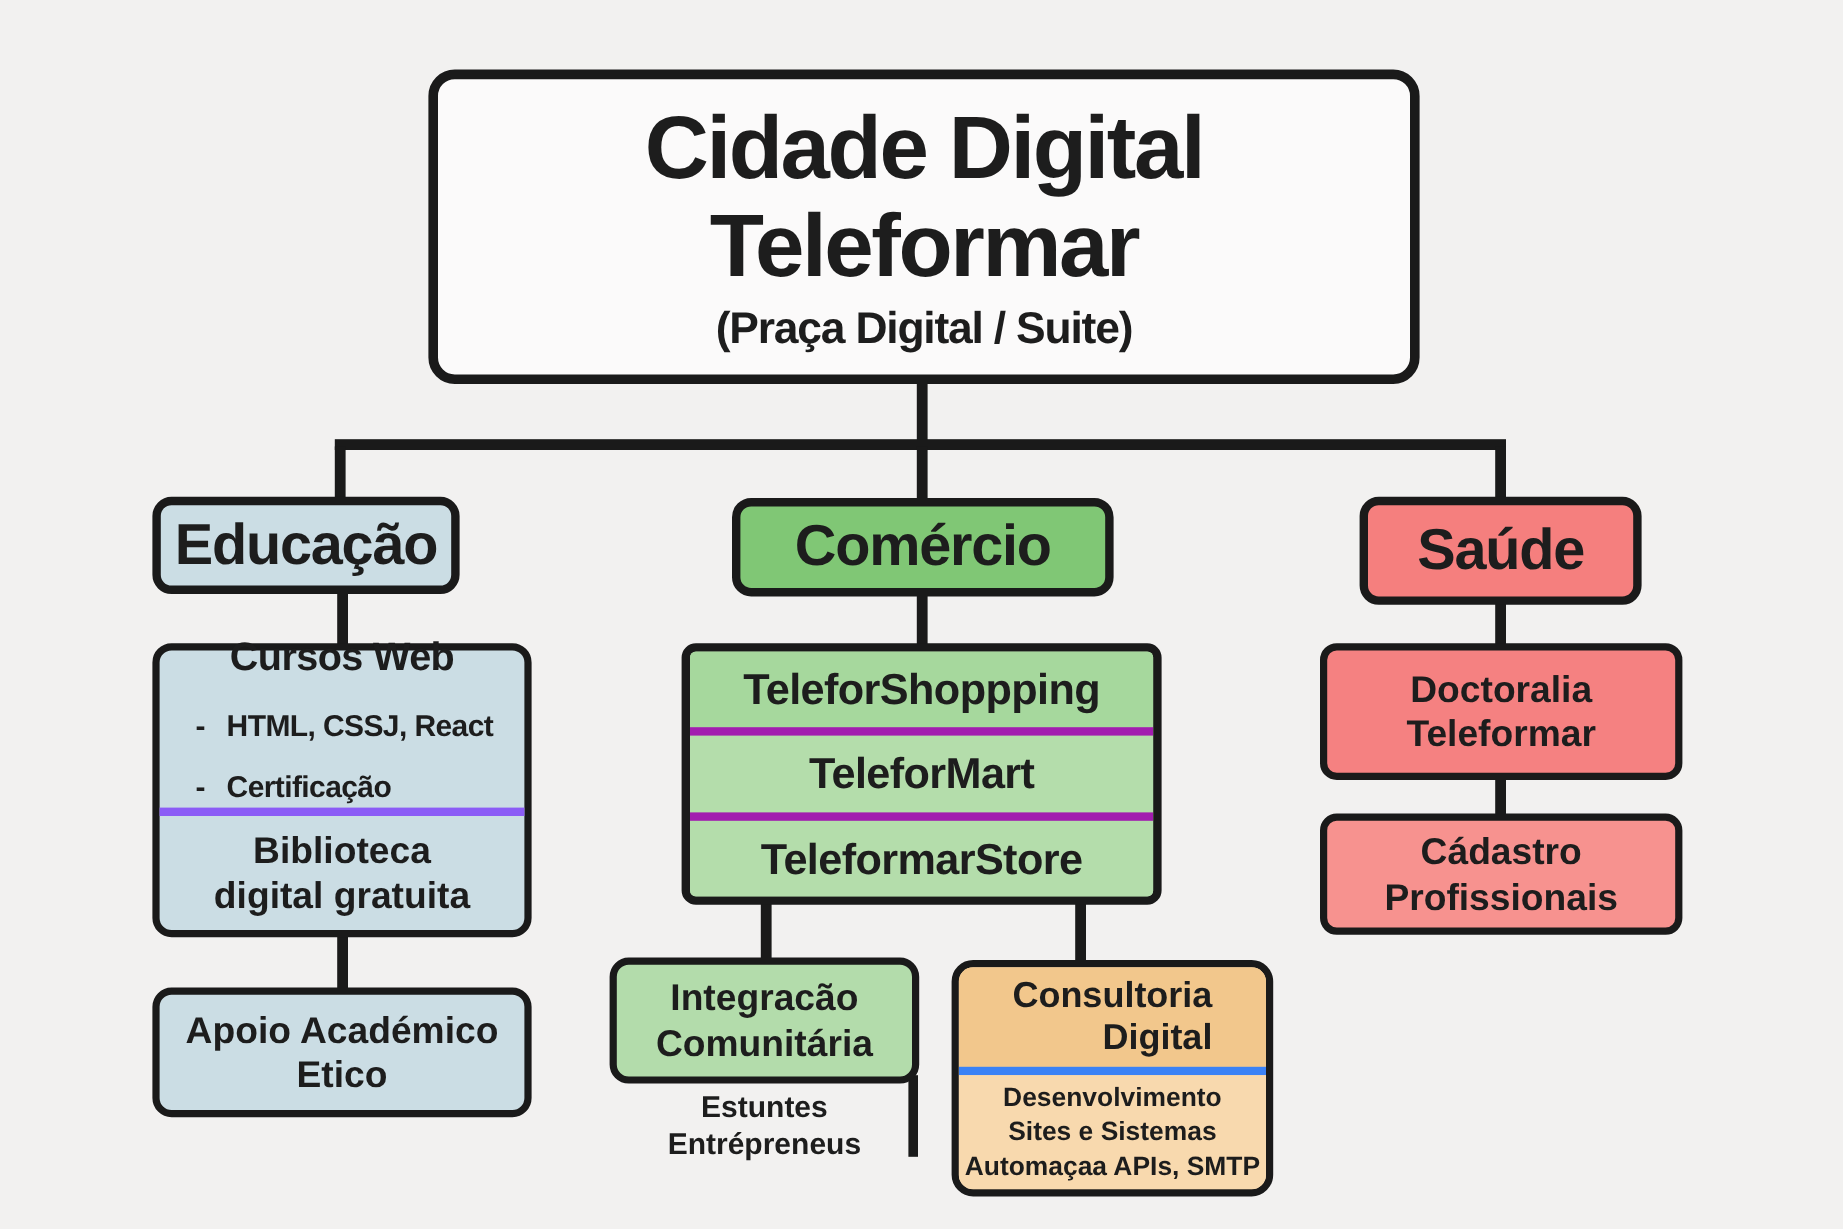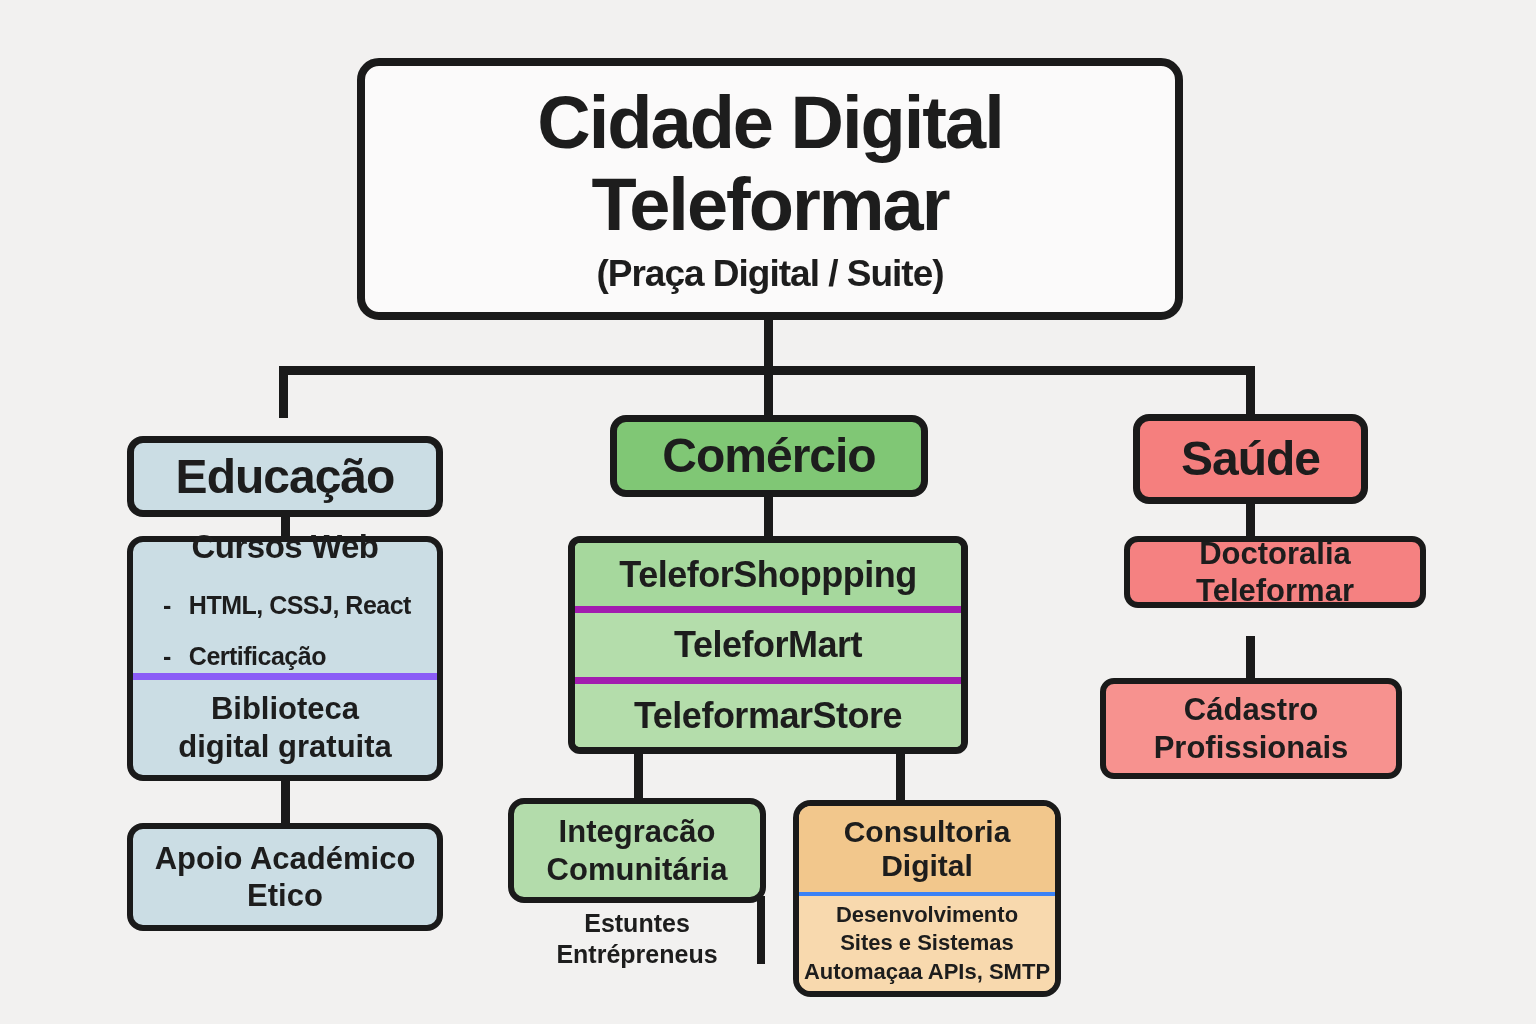--- a/index.html
+++ b/index.html
@@ -46,22 +46,22 @@
   .edu-conn1    { left: 281px; top: 493px; width: 9px; height: 45px; }
   .edu-conn2    { left: 281px; top: 779px; width: 9px; height: 46px; }
   .com-conn1    { left: 764px; top: 495px; width: 9px; height: 43px; }
   .com-drop-l   { left: 634px; top: 752px; width: 9px; height: 48px; }
   .com-drop-r   { left: 896px; top: 752px; width: 9px; height: 50px; }
   .stray-line   { left: 757px; top: 896px; width: 8px; height: 68px; }
   .sau-conn1    { left: 1246px; top: 492px; width: 9px; height: 46px; }
   .sau-conn2    { left: 1246px; top: 636px; width: 9px; height: 44px; }
   
   .edu-header {
-    left: 127px; top: 414px; width: 316px; height: 81px;
-    background: #cbdde4; border-width: 7px; font-size: 48px; letter-spacing: -1px; margin-top: 22px;
+    left: 127px; top: 414px; width: 256px; height: 81px;
+    background: #cbdde4; border-width: 7px; font-size: 48px; letter-spacing: -1px;
   }
   .edu-stack {
     left: 127px; top: 536px; width: 316px; height: 245px;
     background: #cbdde4; padding: 0; justify-content: stretch;
   }
   .edu-stack .sec1 {
     height: 138px; width: 100%;
     display: flex; flex-direction: column; align-items: center; justify-content: center;
     border-bottom: 7px solid #8b5cf6;
     padding: 6px 10px 2px 10px;
@@ -107,37 +107,37 @@
     font-size: 25px; text-align: center; white-space: pre-line; line-height: 1.25;
   }
   .consult-box {
     left: 793px; top: 800px; width: 268px; height: 197px;
     padding: 0; justify-content: stretch; overflow: hidden; border-radius: 18px;
     background: #f8d9ae;
   }
   .consult-top {
     width: 100%; height: 90px;
     display: flex; align-items: center; justify-content: center;
-    background: #f2c78c; border-bottom: 4px solid #3b82f6;
-    font-size: 30px; white-space: pre-line; text-align: center; line-height: 1.15;
+    background: #f2c78c; border-bottom: 7px solid #3b82f6;
+    font-size: 30px; white-space: pre-line; text-align: right; line-height: 1.15;
   }
   .consult-body {
     flex: 1; width: 100%;
     display: flex; align-items: center; justify-content: center;
     background: #f8d9ae;
     font-size: 22px; white-space: pre-line; text-align: center; line-height: 1.3;
   }
   
   .sau-header {
     left: 1133px; top: 414px; width: 235px; height: 90px;
     background: #f57f7e; border-width: 7px; font-size: 48px; letter-spacing: -1px;
   }
   .doctoralia-box {
-    left: 1100px; top: 536px; width: 302px; height: 72px;
-    background: #f58181; border-radius: 14px; font-size: 31px; line-height: 1.2; margin-left: 24px;
+    left: 1100px; top: 536px; width: 302px; height: 114px;
+    background: #f58181; border-radius: 14px; font-size: 31px; line-height: 1.2;
   }
   .cadastro-box {
     left: 1100px; top: 678px; width: 302px; height: 101px;
     background: #f7928f; border-radius: 14px; font-size: 31px; line-height: 1.2;
   }
 </style>
 </head>
 <body>
 
 <div class="stage">

